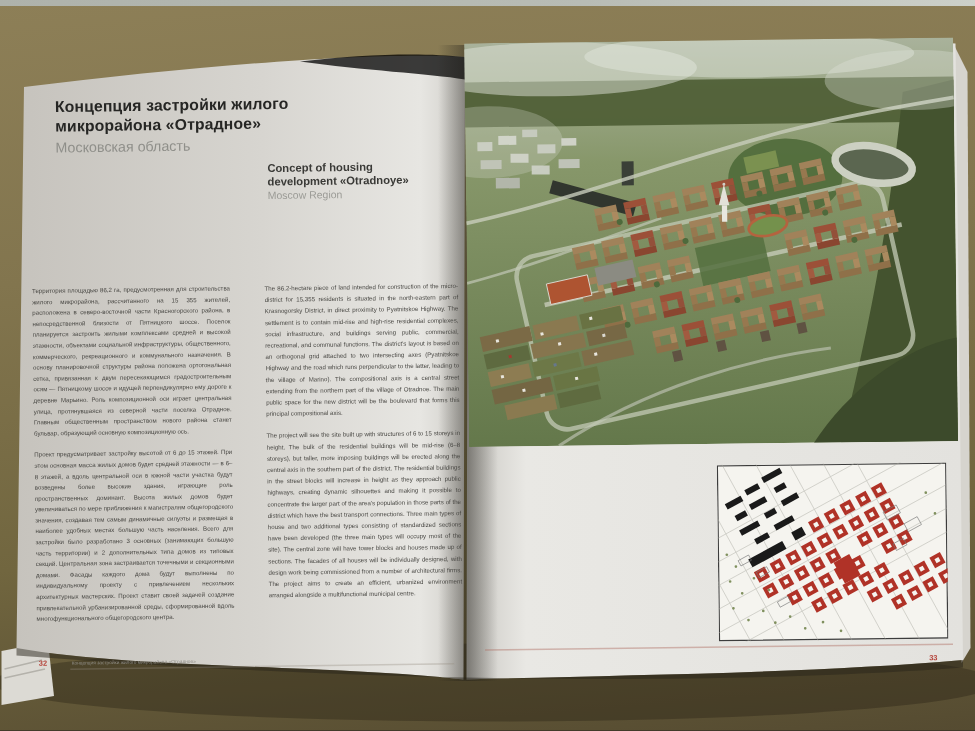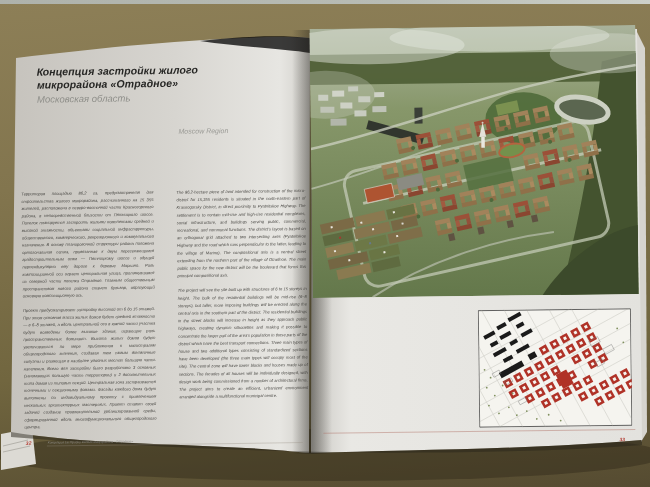--- a/index.html
+++ b/index.html
@@ -1,18 +1,18 @@
 <!DOCTYPE html>
 <html><head>
 <meta charset="utf-8">
 <style>
   html,body{margin:0;padding:0;background:#3b3526;}
   #photo{position:relative;width:650px;height:487px;overflow:hidden;
          font-family:"Liberation Sans", sans-serif;
-         background:linear-gradient(175deg,#8d7f57 0%,#82754e 35%,#71663f 70%,#554b31 100%);font-style:italic;}
+         background:linear-gradient(175deg,#8d7f57 0%,#82754e 35%,#71663f 70%,#554b31 100%);}
   .topstrip{position:absolute;left:0;top:0;width:650px;height:4px;
          background:linear-gradient(90deg,#aeb2ab,#b8bcb5 60%,#ccd0c9);}
   svg{display:block}
   .abs{position:absolute;}
   
   .lp-content{position:absolute;left:0;top:0;width:650px;height:487px;transform:rotate(-0.8deg);transform-origin:160px 240px;}
   .rp-content{position:absolute;left:0;top:0;width:650px;height:487px;transform:rotate(-0.7deg);transform-origin:470px 240px;}
   .title-ru{position:absolute;left:39px;top:64px;font-size:10.5px;font-weight:bold;color:#262624;line-height:13px;white-space:pre-line;letter-spacing:.1px;}
   .subtitle-ru{position:absolute;left:39px;top:92px;font-size:9.5px;color:#8f8f8a;}
   .title-en{position:absolute;left:180px;top:109px;font-size:7.5px;font-weight:bold;color:#3a3a37;line-height:8.8px;white-space:pre-line;}
@@ -337,20 +337,22 @@
     </svg>
 
     <div class="rule rule-right"></div>
     <div class="pnum" style="left:617px;top:438px">33</div>
   </div>
 
   <div class="lp-content">
     <div class="title-ru">Концепция застройки жилого
 микрорайона «Отрадное»</div>
     <div class="subtitle-ru">Московская область</div>
+    <div class="title-en">Concept of housing
+development «Otradnoye»</div>
     <div class="subtitle-en">Moscow Region</div>
 
     <div class="col col-ru">
       <p>Территория площадью 86,2 га, предусмотренная для строительства жилого микрорайона, рассчитанного на 15 355 жителей, расположена в северо-восточной части Красногорского района, в непосредственной близости от Пятницкого шоссе. Поселок планируется застроить жилыми комплексами средней и высокой этажности, объектами социальной инфраструктуры, общественного, коммерческого, рекреационного и коммунального назначения. В основу планировочной структуры района положена ортогональная сетка, привязанная к двум пересекающимся градостроительным осям — Пятницкому шоссе и идущей перпендикулярно ему дороге к деревне Марьино. Роль композиционной оси играет центральная улица, протянувшаяся из северной части поселка Отрадное. Главным общественным пространством нового района станет бульвар, образующий основную композиционную ось.</p>
       <p>Проект предусматривает застройку высотой от 6 до 15 этажей. При этом основная масса жилых домов будет средней этажности — в 6–8 этажей, а вдоль центральной оси в южной части участка будут возведены более высокие здания, играющие роль пространственных доминант. Высота жилых домов будет увеличиваться по мере приближения к магистралям общегородского значения, создавая тем самым динамичные силуэты и размещая в наиболее удобных местах большую часть населения. Всего для застройки было разработано 3 основных (занимающих большую часть территории) и 2 дополнительных типа домов из типовых секций. Центральная зона застраивается точечными и секционными домами. Фасады каждого дома будут выполнены по индивидуальному проекту с привлечением нескольких архитектурных мастерских. Проект ставит своей задачей создание привлекательной урбанизированной среды, сформированной вдоль многофункционального общегородского центра.</p>
     </div>
     <div class="col col-en">
       <p>The 86.2-hectare piece of land intended for construction of the micro-district for 15,355 residents is situated in the north-eastern part of Krasnogorsky District, in direct proximity to Pyatnitskoe Highway. The settlement is to contain mid-rise and high-rise residential complexes, social infrastructure, and buildings serving public, commercial, recreational, and communal functions. The district's layout is based on an orthogonal grid attached to two intersecting axes (Pyatnitskoe Highway and the road which runs perpendicular to the latter, leading to the village of Marino). The compositional axis is a central street extending from the northern part of the village of Otradnoe. The main public space for the new district will be the boulevard that forms this principal compositional axis.</p>
       <p>The project will see the site built up with structures of 6 to 15 storeys in height. The bulk of the residential buildings will be mid-rise (6–8 storeys), but taller, more imposing buildings will be erected along the central axis in the southern part of the district. The residential buildings in the street blocks will increase in height as they approach public highways, creating dynamic silhouettes and making it possible to concentrate the larger part of the area's population in those parts of the district which have the best transport connections. Three main types of house and two additional types consisting of standardized sections have been developed (the three main types will occupy most of the site). The central zone will have tower blocks and houses made up of sections. The facades of all houses will be individually designed, with design work being commissioned from a number of architectural firms. The project aims to create an efficient, urbanized environment arranged alongside a multifunctional municipal centre.</p>
     </div>

